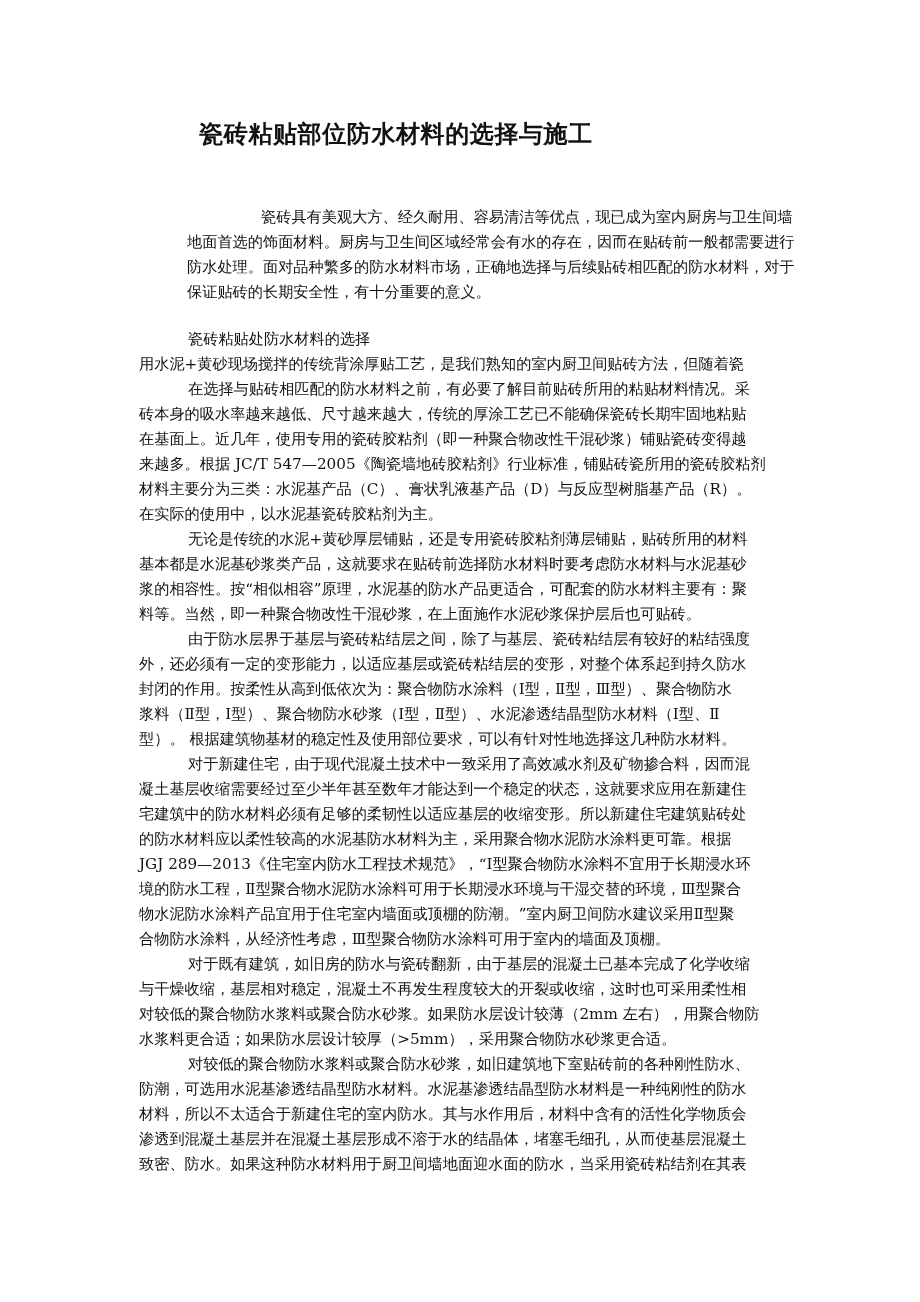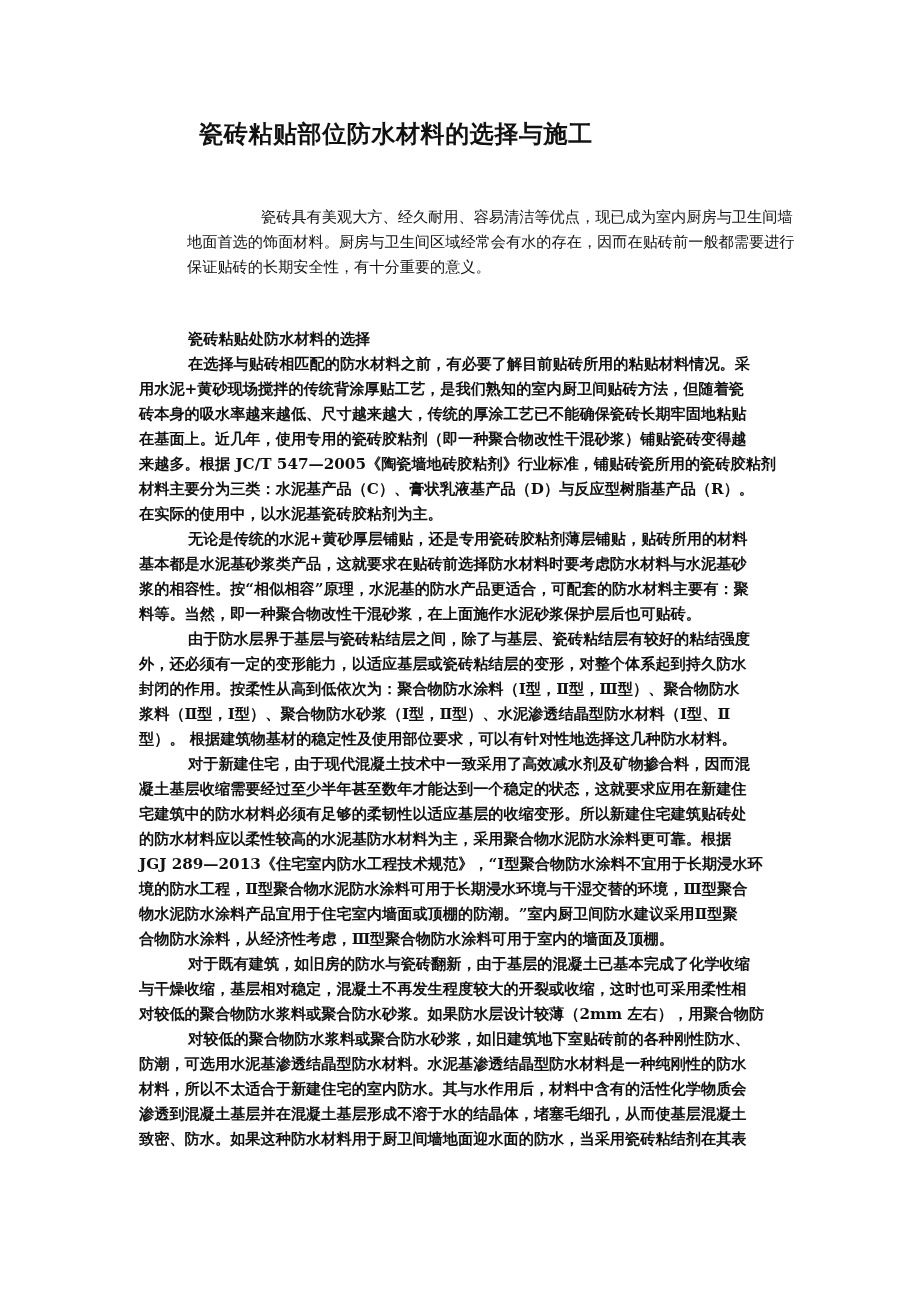--- a/index.html
+++ b/index.html
@@ -16,29 +16,30 @@
 </style>
 </head>
 <body>
 
 <div class="page">
   <div class="title">瓷砖粘贴部位防水材料的选择与施工</div>
 
   <div class="body" style="top:205px;margin-left:48px;">
     <span class="line ind1">瓷砖具有美观大方、经久耐用、容易清洁等优点，现已成为室内厨房与卫生间墙</span>
     <span class="line">地面首选的饰面材料。厨房与卫生间区域经常会有水的存在，因而在贴砖前一般都需要进行</span>
+    <span class="line">防水处理。面对品种繁多的防水材料市场，正确地选择与后续贴砖相匹配的防水材料，对于</span>
     <span class="line">保证贴砖的长期安全性，有十分重要的意义。</span>
   </div>
 
-  <div class="body" style="top:327px;font-weight:bold;">
+  <div class="body" style="top:327px;">
     <span class="line ind2">瓷砖粘贴处防水材料的选择</span>
 
     <div>
+      <span class="line">用水泥+黄砂现场搅拌的传统背涂厚贴工艺，是我们熟知的室内厨卫间贴砖方法，但随着瓷</span>
       <span class="line ind2">在选择与贴砖相匹配的防水材料之前，有必要了解目前贴砖所用的粘贴材料情况。采</span>
-      <span class="line">用水泥+黄砂现场搅拌的传统背涂厚贴工艺，是我们熟知的室内厨卫间贴砖方法，但随着瓷</span>
       <span class="line">砖本身的吸水率越来越低、尺寸越来越大，传统的厚涂工艺已不能确保瓷砖长期牢固地粘贴</span>
       <span class="line">在基面上。近几年，使用专用的瓷砖胶粘剂（即一种聚合物改性干混砂浆）铺贴瓷砖变得越</span>
       <span class="line">来越多。根据 JC/T 547—2005《陶瓷墙地砖胶粘剂》行业标准，铺贴砖瓷所用的瓷砖胶粘剂</span>
       <span class="line">材料主要分为三类：水泥基产品（C）、膏状乳液基产品（D）与反应型树脂基产品（R）。</span>
       <span class="line">在实际的使用中，以水泥基瓷砖胶粘剂为主。</span>
     </div>
 
     <div>
       <span class="line ind2">无论是传统的水泥+黄砂厚层铺贴，还是专用瓷砖胶粘剂薄层铺贴，贴砖所用的材料</span>
       <span class="line">基本都是水泥基砂浆类产品，这就要求在贴砖前选择防水材料时要考虑防水材料与水泥基砂</span>
@@ -62,20 +63,21 @@
       <span class="line">JGJ 289—2013《住宅室内防水工程技术规范》，“Ⅰ型聚合物防水涂料不宜用于长期浸水环</span>
       <span class="line">境的防水工程，Ⅱ型聚合物水泥防水涂料可用于长期浸水环境与干湿交替的环境，Ⅲ型聚合</span>
       <span class="line">物水泥防水涂料产品宜用于住宅室内墙面或顶棚的防潮。”室内厨卫间防水建议采用Ⅱ型聚</span>
       <span class="line">合物防水涂料，从经济性考虑，Ⅲ型聚合物防水涂料可用于室内的墙面及顶棚。</span>
     </div>
 
     <div>
       <span class="line ind2">对于既有建筑，如旧房的防水与瓷砖翻新，由于基层的混凝土已基本完成了化学收缩</span>
       <span class="line">与干燥收缩，基层相对稳定，混凝土不再发生程度较大的开裂或收缩，这时也可采用柔性相</span>
       <span class="line">对较低的聚合物防水浆料或聚合防水砂浆。如果防水层设计较薄（2mm 左右），用聚合物防</span>
+      <span class="line">水浆料更合适；如果防水层设计较厚（&gt;5mm），采用聚合物防水砂浆更合适。</span>
     </div>
 
     <div>
       <span class="line ind2">对较低的聚合物防水浆料或聚合防水砂浆，如旧建筑地下室贴砖前的各种刚性防水、</span>
       <span class="line">防潮，可选用水泥基渗透结晶型防水材料。水泥基渗透结晶型防水材料是一种纯刚性的防水</span>
       <span class="line">材料，所以不太适合于新建住宅的室内防水。其与水作用后，材料中含有的活性化学物质会</span>
       <span class="line">渗透到混凝土基层并在混凝土基层形成不溶于水的结晶体，堵塞毛细孔，从而使基层混凝土</span>
       <span class="line">致密、防水。如果这种防水材料用于厨卫间墙地面迎水面的防水，当采用瓷砖粘结剂在其表</span>
     </div>
   </div>

